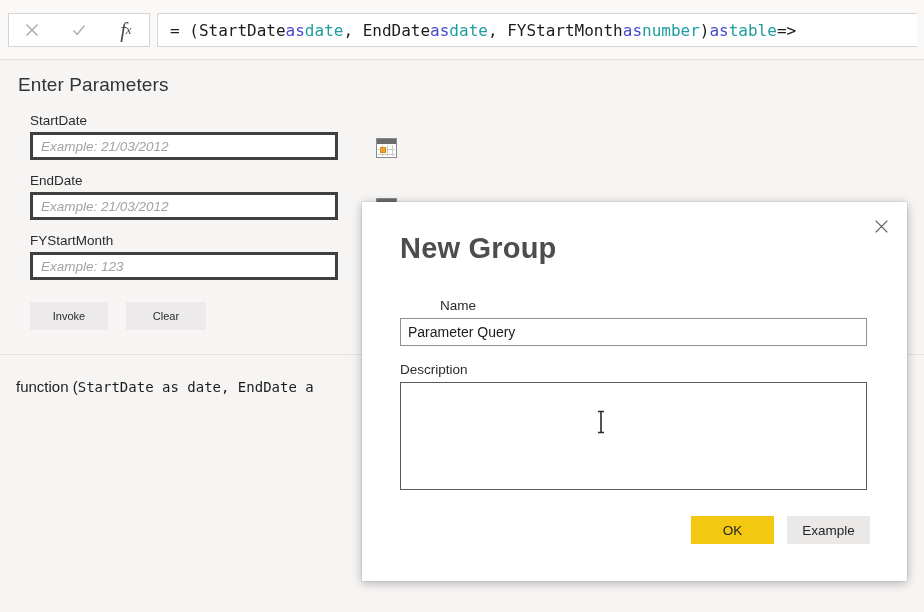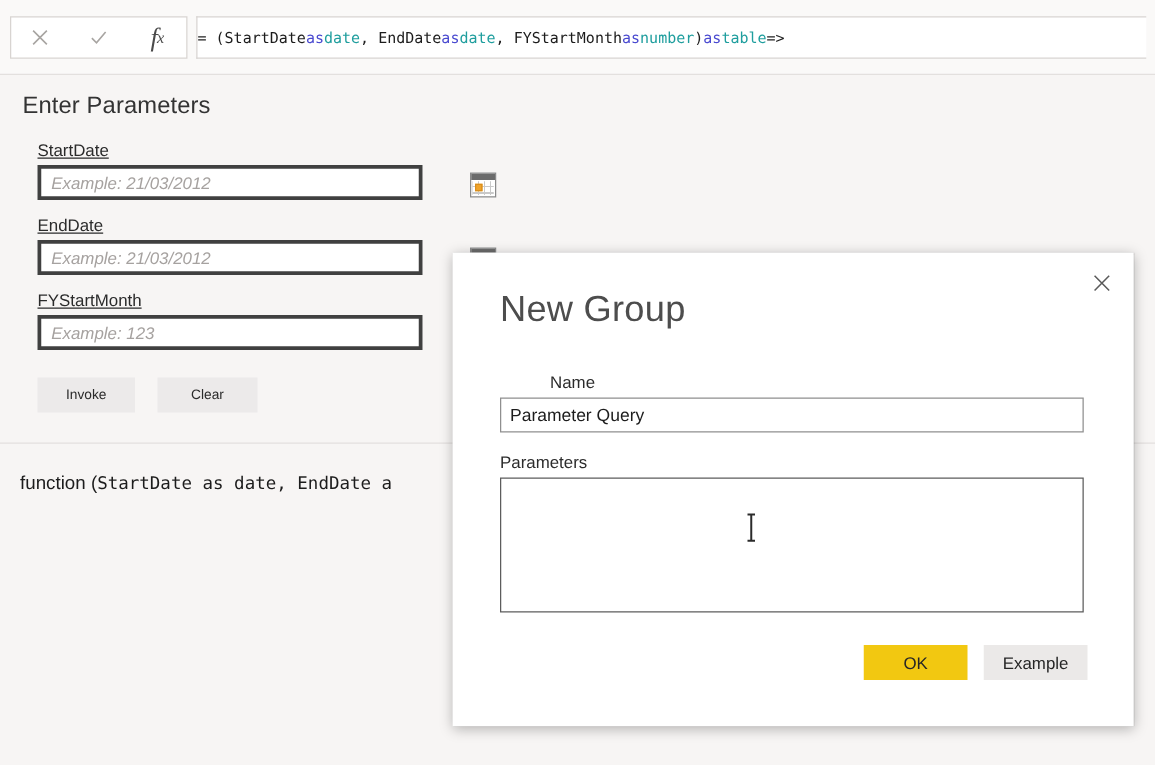--- a/index.html
+++ b/index.html
@@ -68,22 +68,23 @@
     position: absolute;
     left: 157px; top: 13px;
     width: 760px;
     height: 34px;
     background: #ffffff;
     border: 1px solid #d8d4d1;
     border-right: none;
     box-sizing: border-box;
     display: flex;
     align-items: center;
+    padding-left: 12px;
     font-family: "DejaVu Sans Mono", monospace;
-    font-size: 12px;
+    font-size: 16px;
     white-space: nowrap;
     overflow: hidden;
     color: #1c1c1c;
   }
   .m-kw { color: #4a4ad0; }
   .m-type { color: #1f9e9e; }
 
   
   #params-pane {
     position: absolute;
@@ -99,21 +100,20 @@
     font-weight: 400;
     color: #333333;
     letter-spacing: 0.1px;
   }
   .param-block { position: absolute; left: 30px; }
   .param-label {
     font-size: 13.5px;
     color: #2b2b2b;
     margin-bottom: 4px;
     display: block;
-    text-decoration: underline;
   }
   .param-input {
     width: 308px;
     height: 28px;
     background: #ffffff;
     border: 3px solid #404040;
     box-sizing: border-box;
     display: flex;
     align-items: center;
     padding-left: 8px;
@@ -215,21 +215,21 @@
     justify-content: center;
     color: #5a5a5a;
     background: transparent;
     border: none;
     cursor: pointer;
   }
   #dialog-title {
     position: absolute;
     left: 38px; top: 30px;
     font-size: 29px;
-    font-weight: 400;
+    font-weight: 700;
     color: #4d4d4d;
     letter-spacing: 0.2px;
   }
   #name-label, #description-label {
     position: absolute;
     left: 38px;
     font-size: 13.5px;
     color: #2b2b2b;
   }
   #name-label { top: 96px; margin-left: 40px; }
@@ -386,21 +386,21 @@
     <svg width="17" height="17" viewBox="0 0 16 16" aria-hidden="true">
       <path d="M2.5 2.5 L13.5 13.5 M13.5 2.5 L2.5 13.5" stroke="currentColor" stroke-width="1.15" fill="none"></path>
     </svg>
   </button>
 
   <div id="dialog-title">New Group</div>
 
   <div id="name-label">Name</div>
   <input id="name-input" type="text" value="Parameter Query" style="">
 
-  <div id="description-label">Parameters</div>
+  <div id="description-label">Description</div>
   <textarea id="description-input" placeholder="" style=""></textarea>
 
   <div id="text-cursor">
     <svg width="10" height="24" viewBox="0 0 10 24" aria-hidden="true">
       <path d="M2 1.5 H8 M5 1.5 V22.5 M2 22.5 H8" stroke="#2b2b2b" stroke-width="1.6" fill="none"></path>
     </svg>
   </div>
 
   <button class="dlg-btn" id="ok-button">OK</button>
   <button class="dlg-btn" id="cancel-button">Example</button>

